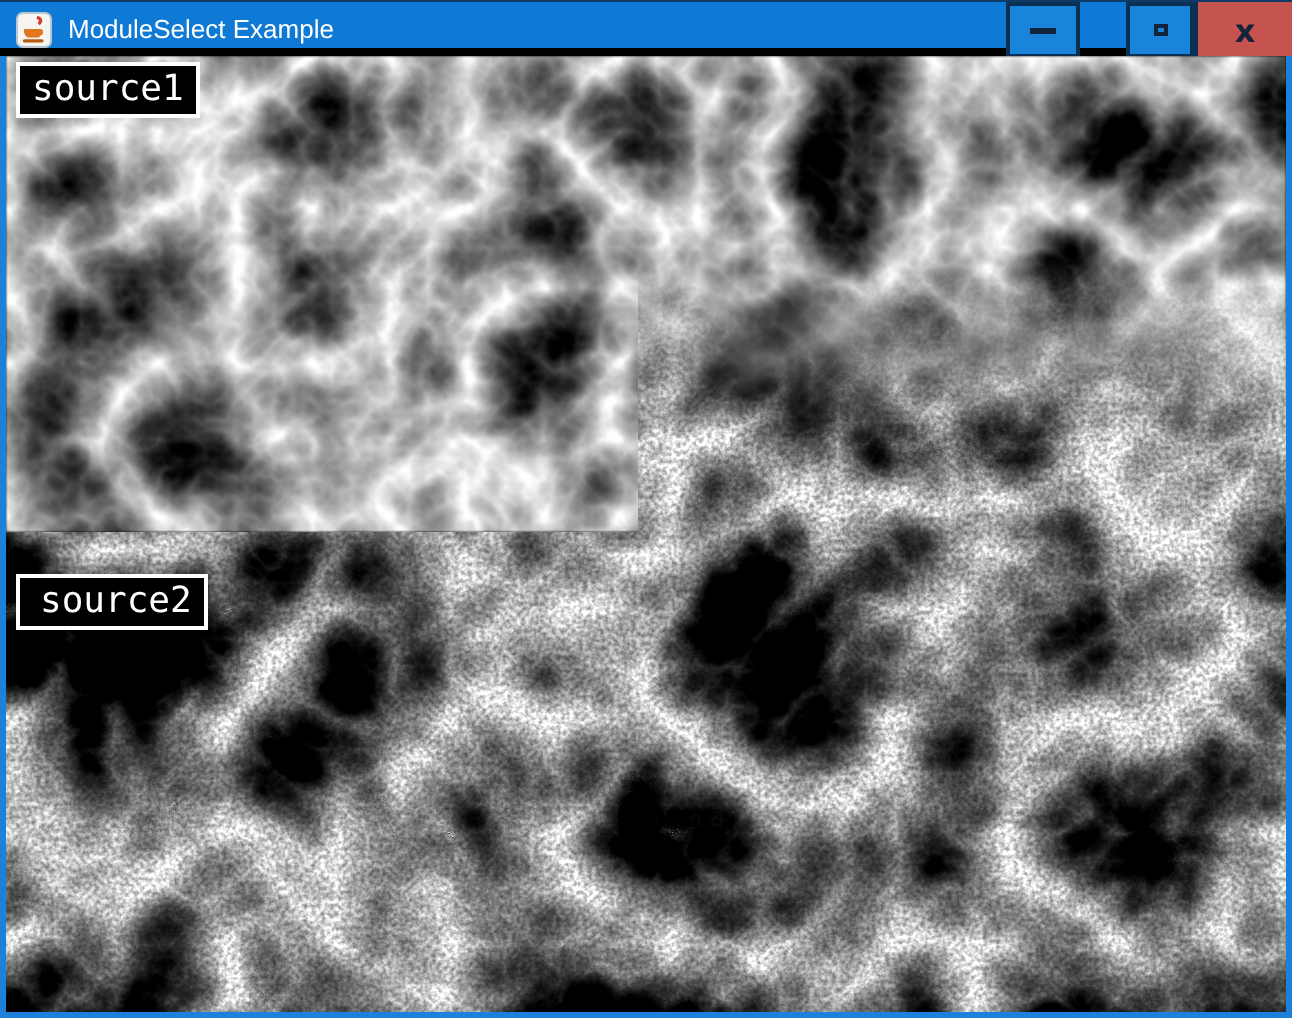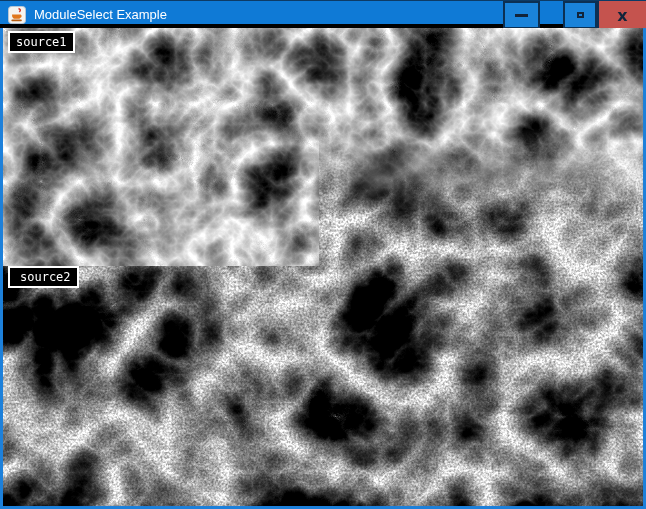--- a/index.html
+++ b/index.html
@@ -81,27 +81,27 @@
     background:#000;
   }
   .noise-canvas{display:block;}
 
   .panel-label{
     position:absolute;
     background:var(--label-bg);
     color:var(--label-fg);
     border:2px solid var(--label-border);
     font-family:"DejaVu Sans Mono", monospace;
-    font-size:12px;line-height:1;
+    font-size:18px;line-height:1;
     padding:3px 6px;
     white-space:nowrap;
   }
   .panel-label.source1{left:5px;top:3px;}
   .panel-label.select{left:325px;top:3px;}
-  .panel-label.source2{left:5px;top:238px;padding-left:10px;}
+  .panel-label.source2{left:5px;top:259px;padding-left:10px;}
 </style>
 </head>
 <body>
 
 <div class="window">
 
   <div class="titlebar">
     <svg class="app-icon" viewBox="0 0 18 18">
       <rect x="0.5" y="0.5" width="17" height="17" rx="3" fill="#f5f4f0" stroke="#b9c6d4"></rect>
       <path d="M10.5 2.6 q3.2 1.2 0.8 3.4" stroke="#d23a2e" stroke-width="1.6" fill="none"></path>

